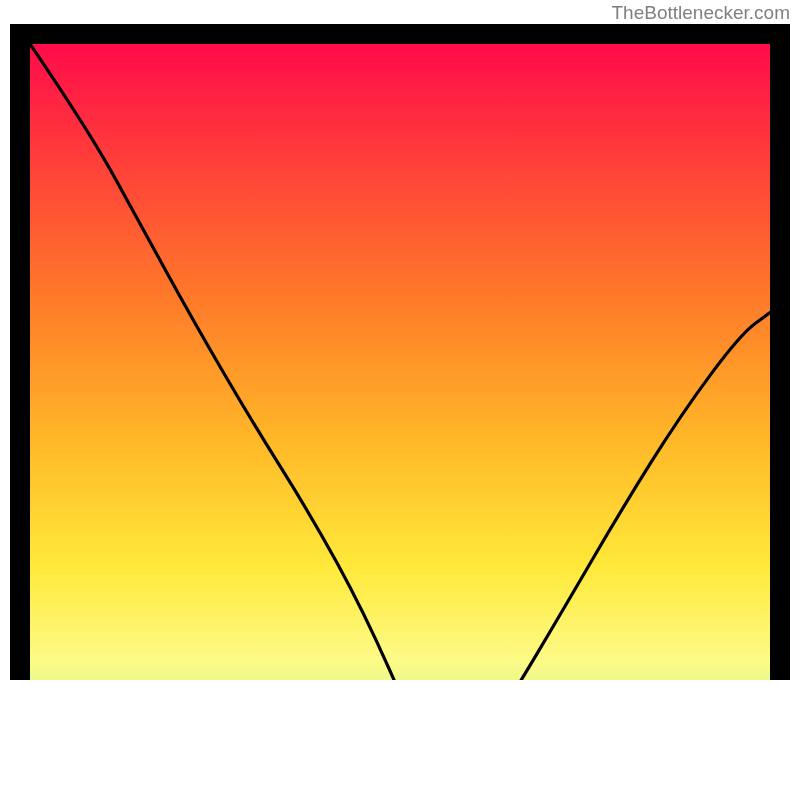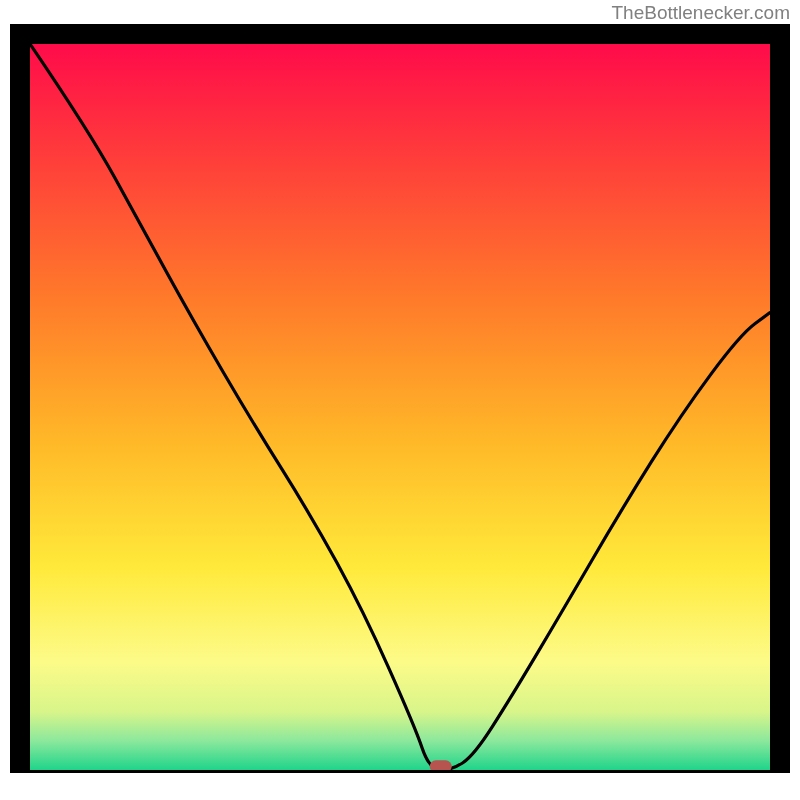--- a/index.html
+++ b/index.html
@@ -4,21 +4,21 @@
 <style>
   body {
     margin: 0;
     padding: 0;
     background: #ffffff;
     font-family: Arial, sans-serif;
   }
   .container {
     position: relative;
     width: 800px;
-    height: 773px;
+    height: 680px;
   }
   .watermark {
     position: absolute;
     top: 2px;
     right: 10px;
     color: #808080;
     font-size: 19px;
     font-weight: 500;
     z-index: 10;
   }

